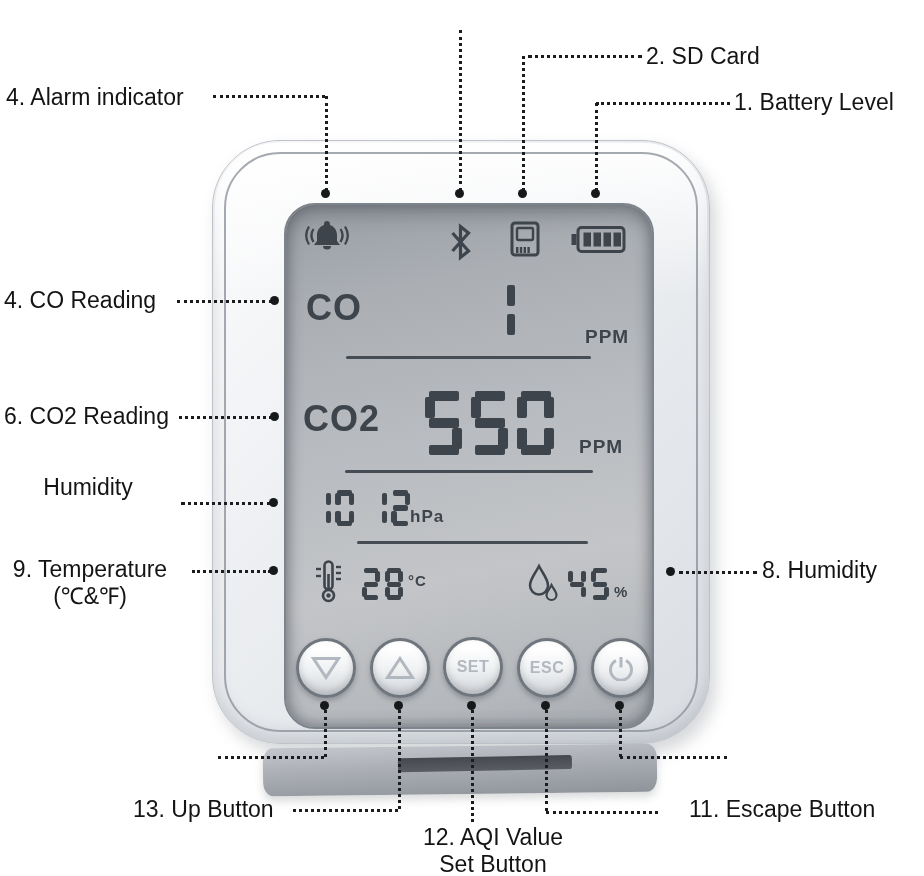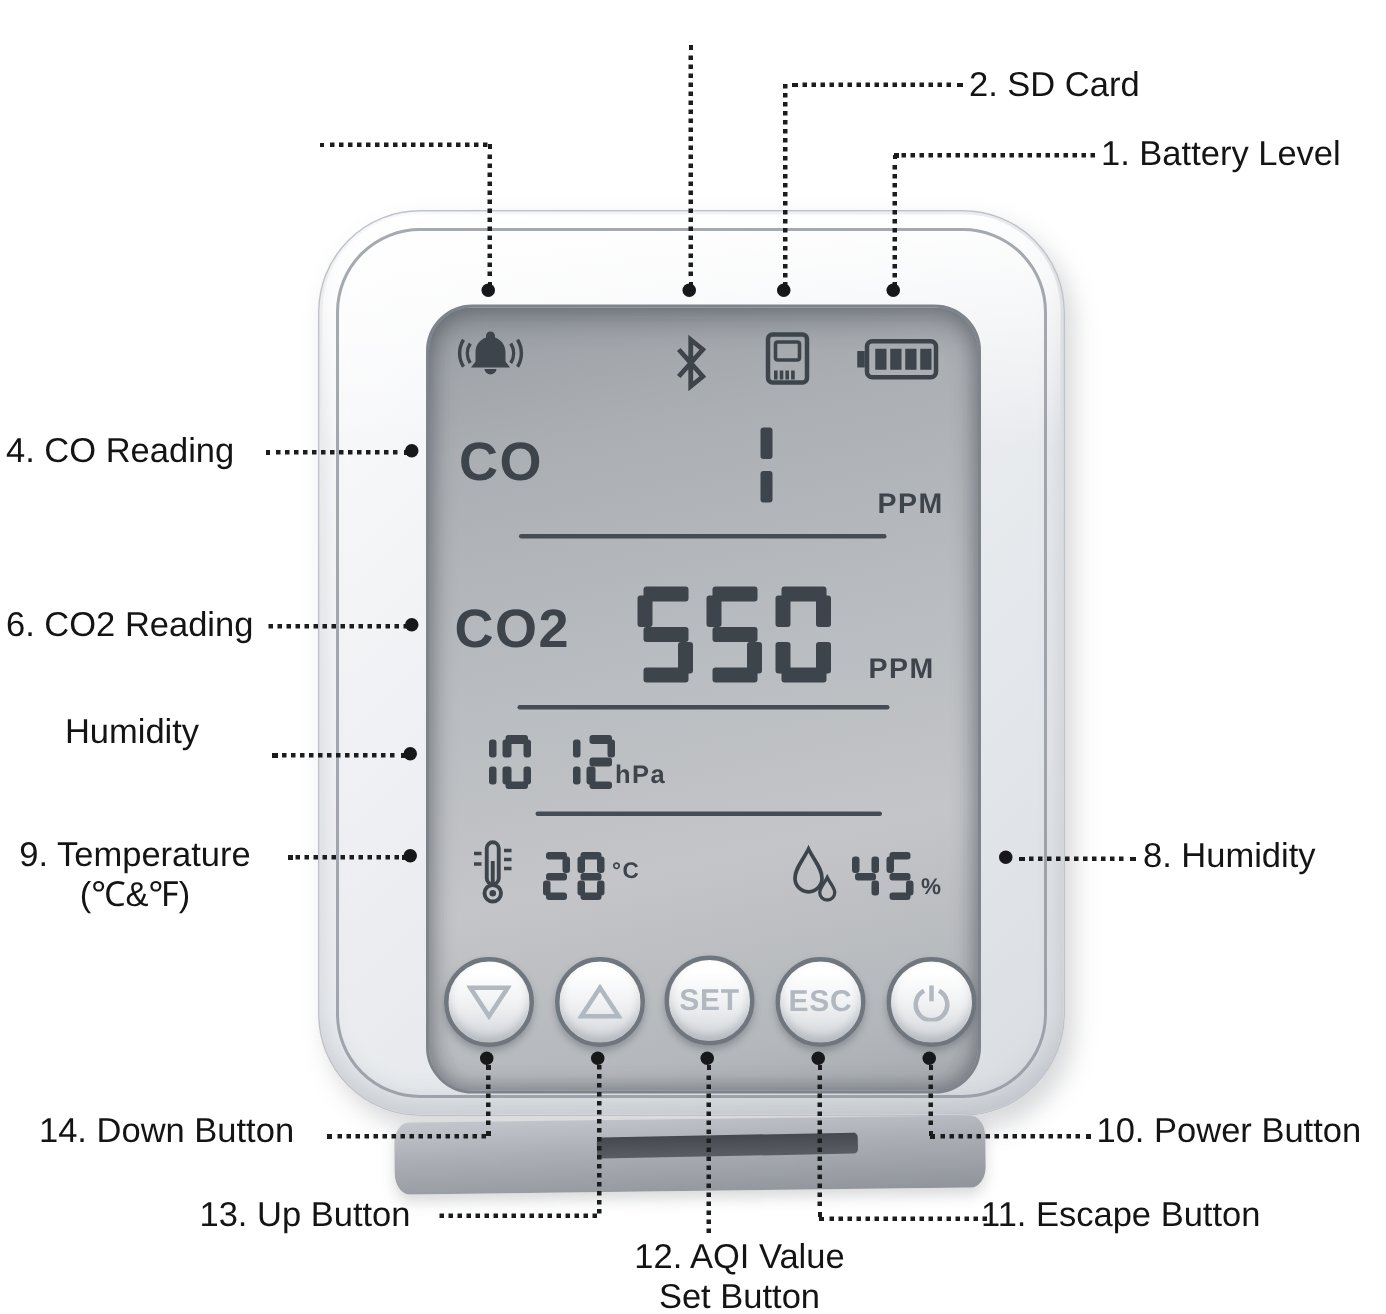--- a/index.html
+++ b/index.html
@@ -37,21 +37,21 @@
   .lcdline{position:absolute;height:3px;background:#454c53;border-radius:2px;}
   .seg7{position:absolute;white-space:nowrap;}
   .ssd{position:relative;display:inline-block;vertical-align:top;}
   .ssd i{position:absolute;background:#3d444b;border-radius:2px;}
 
   
   .btn{position:absolute;width:54px;height:54px;border-radius:50%;border:3px solid #70767e;
        background:linear-gradient(180deg,#ffffff 15%,#eef0f2 55%,#d3d6da 100%);
        box-shadow:0 3px 5px rgba(70,75,82,.35), inset 0 -4px 6px rgba(150,155,162,.5), inset 0 2px 3px #ffffff;
        display:flex;align-items:center;justify-content:center;
-       color:#b2b8bf;font-weight:bold;font-size:20px;letter-spacing:.5px;cursor:pointer;}
+       color:#b2b8bf;font-weight:bold;font-size:16px;letter-spacing:.5px;cursor:pointer;}
 
   
   .stand{position:absolute;left:263px;top:746px;width:394px;height:48px;border-radius:10px/14px;
          background:linear-gradient(178deg,#c4c8ce 0%,#abafb5 42%,#8f939a 100%);
          box-shadow:0 5px 9px rgba(80,85,92,.22);transform:rotate(-.7deg);}
   .slot{position:absolute;left:135px;top:11px;width:174px;height:14px;border-radius:3px;
         background:linear-gradient(180deg,#45494f,#5a5e64);transform:rotate(-.4deg);}
 </style>
 </head>
 <body>
@@ -186,33 +186,32 @@
   <div class="lh" style="left:218px;top:756px;width:106px"></div>
   <div class="lv" style="left:619px;top:710px;height:47px"></div>
   <div class="lh" style="left:620px;top:756px;width:107px"></div>
   <div class="lv" style="left:398px;top:710px;height:99px"></div>
   <div class="lh" style="left:293px;top:809px;width:105px"></div>
   <div class="lv" style="left:545px;top:710px;height:101px"></div>
   <div class="lh" style="left:546px;top:811px;width:112px"></div>
   <div class="lv" style="left:471px;top:710px;height:112px"></div>
 
   <div class="lbl" style="left:646px;top:43px">2. SD Card</div>
+  <div class="lbl" style="left:6px;top:84px">4. Alarm indicator</div>
   <div class="lbl" style="left:734px;top:89px">1. Battery Level</div>
   <div class="lbl" style="left:4px;top:287px">4. CO Reading</div>
   <div class="lbl" style="left:4px;top:403px">6. CO2 Reading</div>
   <div class="lbl center" style="left:4px;top:474px;width:168px">
     <div>Humidity</div>
   </div>
   <div class="lbl" style="left:762px;top:557px">8. Humidity</div>
   <div class="lbl center" style="left:4px;top:556px;width:172px">
     <div>9. Temperature</div>
     <div>(℃&amp;℉)</div>
   </div>
-  <div class="lbl" style="left:26px;top:740px">14. Down Button</div>
-  <div class="lbl" style="left:731px;top:740px">10. Power Button</div>
   <div class="lbl" style="left:133px;top:796px">13. Up Button</div>
-  <div class="lbl" style="left:654px;top:796px">11. Escape Button</div>
+  <div class="lbl" style="left:689px;top:796px">11. Escape Button</div>
   <div class="lbl center" style="left:403px;top:824px;width:180px">
     <div>12. AQI Value</div>
     <div>Set Button</div>
   </div>
 
 </div>
 
 </body></html>

